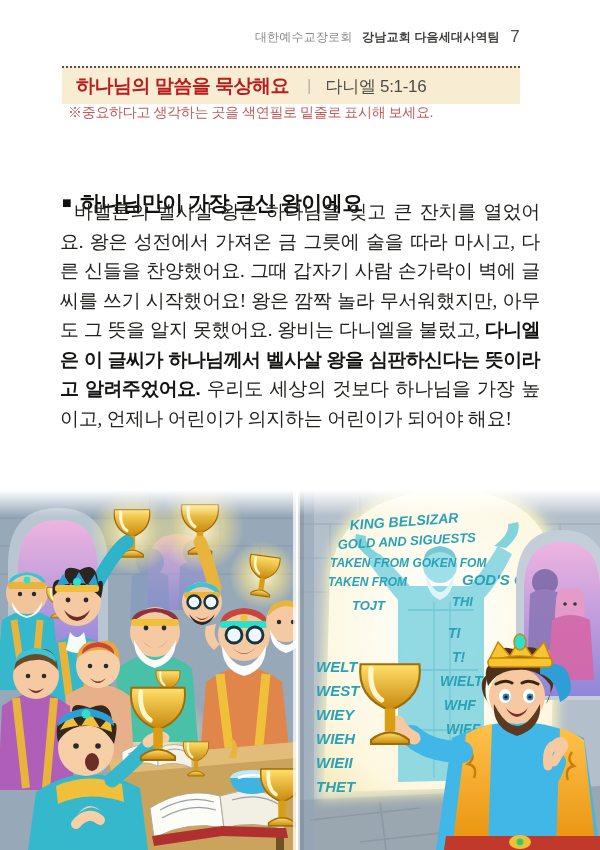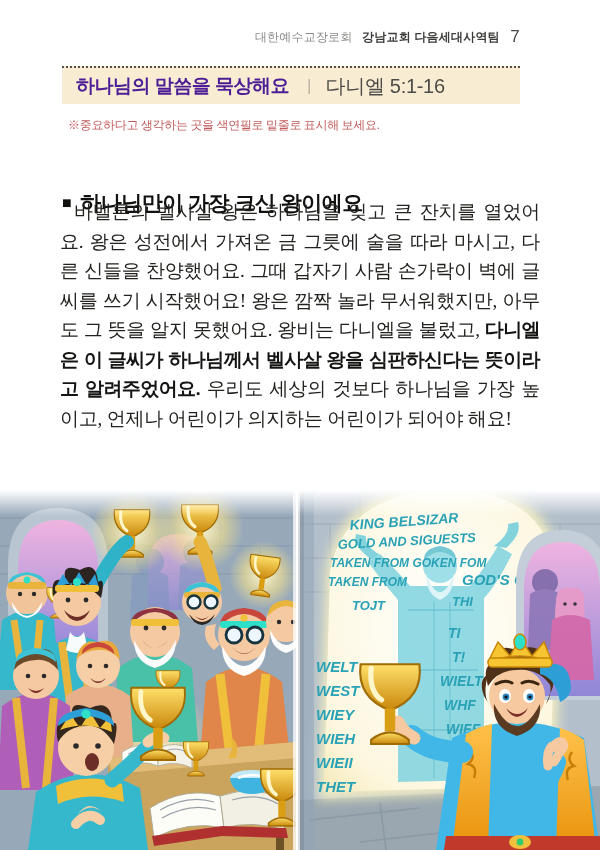--- a/index.html
+++ b/index.html
@@ -22,27 +22,27 @@
     font-family:"Liberation Sans",sans-serif;vertical-align:-1px;
   }
   
   .title-bar{
     position:absolute;top:66px;left:62px;width:458px;height:38px;
     background:#f8ecd3;
     border-top:2px dotted #55514a;
     display:flex;align-items:center;box-sizing:border-box;
     padding:0 0 0 14px;
   }
-  .title-bar .title{font-weight:700;font-size:19px;color:#4c1d95;letter-spacing:-.5px;}
+  .title-bar .title{font-weight:700;font-size:19px;color:#b91c1c;letter-spacing:-.5px;}
   .title-bar .divider{color:#b9b2a2;font-size:17px;margin:0 14px 0 18px;font-weight:400;}
-  .title-bar .scripture{font-size:20px;color:#4e4c48;letter-spacing:-.3px;}
+  .title-bar .scripture{font-size:17px;color:#4e4c48;letter-spacing:-.3px;}
   
   .note-line{
-    position:absolute;top:117px;left:68px;right:60px;
-    font-size:12px;color:#c05a5a;letter-spacing:-.3px;
+    position:absolute;top:104px;left:68px;right:60px;
+    font-size:14px;color:#c05a5a;letter-spacing:-.3px;
     font-family:"Liberation Serif",serif;
   }
   
   .section-heading{
     position:absolute;top:157px;left:62px;right:60px;
     font-size:21px;font-weight:700;color:#111110;letter-spacing:-.5px;margin-top:32px;
   }
   .section-heading .marker{font-size:16px;margin-right:9px;vertical-align:2px;}
   
   .story{

